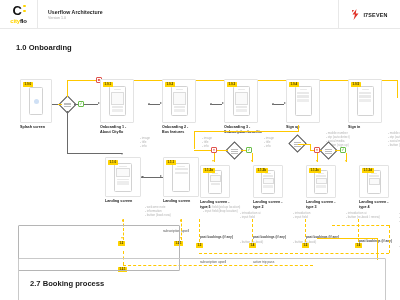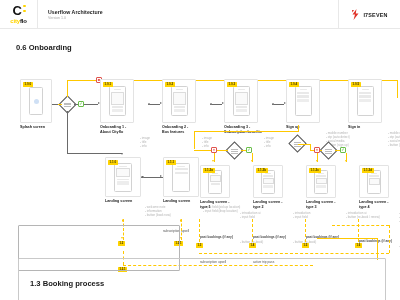--- a/index.html
+++ b/index.html
@@ -190,21 +190,21 @@
     <svg class="brand-mark" viewBox="0 0 18 22">
       <path d="M11 0 L3 11 L8 11 L5 22 L15 9 L9.5 9 Z" fill="#e03127"></path>
       <path d="M2 2 L6 2 L3 7 Z" fill="#e03127"></path>
     </svg>
     <span class="brand-name">I7SEVEN</span>
   </div>
 </div>
 
 <div class="canvas">
 
-  <div class="section-title" id="sec-onboarding">0.6 Onboarding</div>
+  <div class="section-title" id="sec-onboarding">1.0 Onboarding</div>
 
   <div class="ln h" style="left:52px; top:75px; width:9px;"></div>
   <div class="diamond" style="left:61px; top:68.5px;">
     <div class="dshape"></div>
     <div class="dlines">
         <i></i>
         <i></i>
         <i></i>
       </div>
   </div>
@@ -551,15 +551,15 @@
   <div class="ln h y" style="left:317px; top:209px; width:60px;"></div>
   <div class="ln v y" style="left:377px; top:209px; height:22px;"></div>
 
   <div class="dash-h" style="left:123px; top:236px; width:190px;"></div>
   <div class="dash-v" style="left:123px; top:222px; height:14px;"></div>
   <div class="minibadge" style="left:118px; top:238px;">1.2.1</div>
 
   <div class="section-box" style="left:18px; top:196px; width:162px; height:46px; border-color:#b5b5b5;"></div>
 
   <div class="section-box" id="box-booking"></div>
-  <div class="section-title" id="sec-booking">1.3 Booking process</div>
+  <div class="section-title" id="sec-booking">2.7 Booking process</div>
 
 </div>
 
 </body></html>

